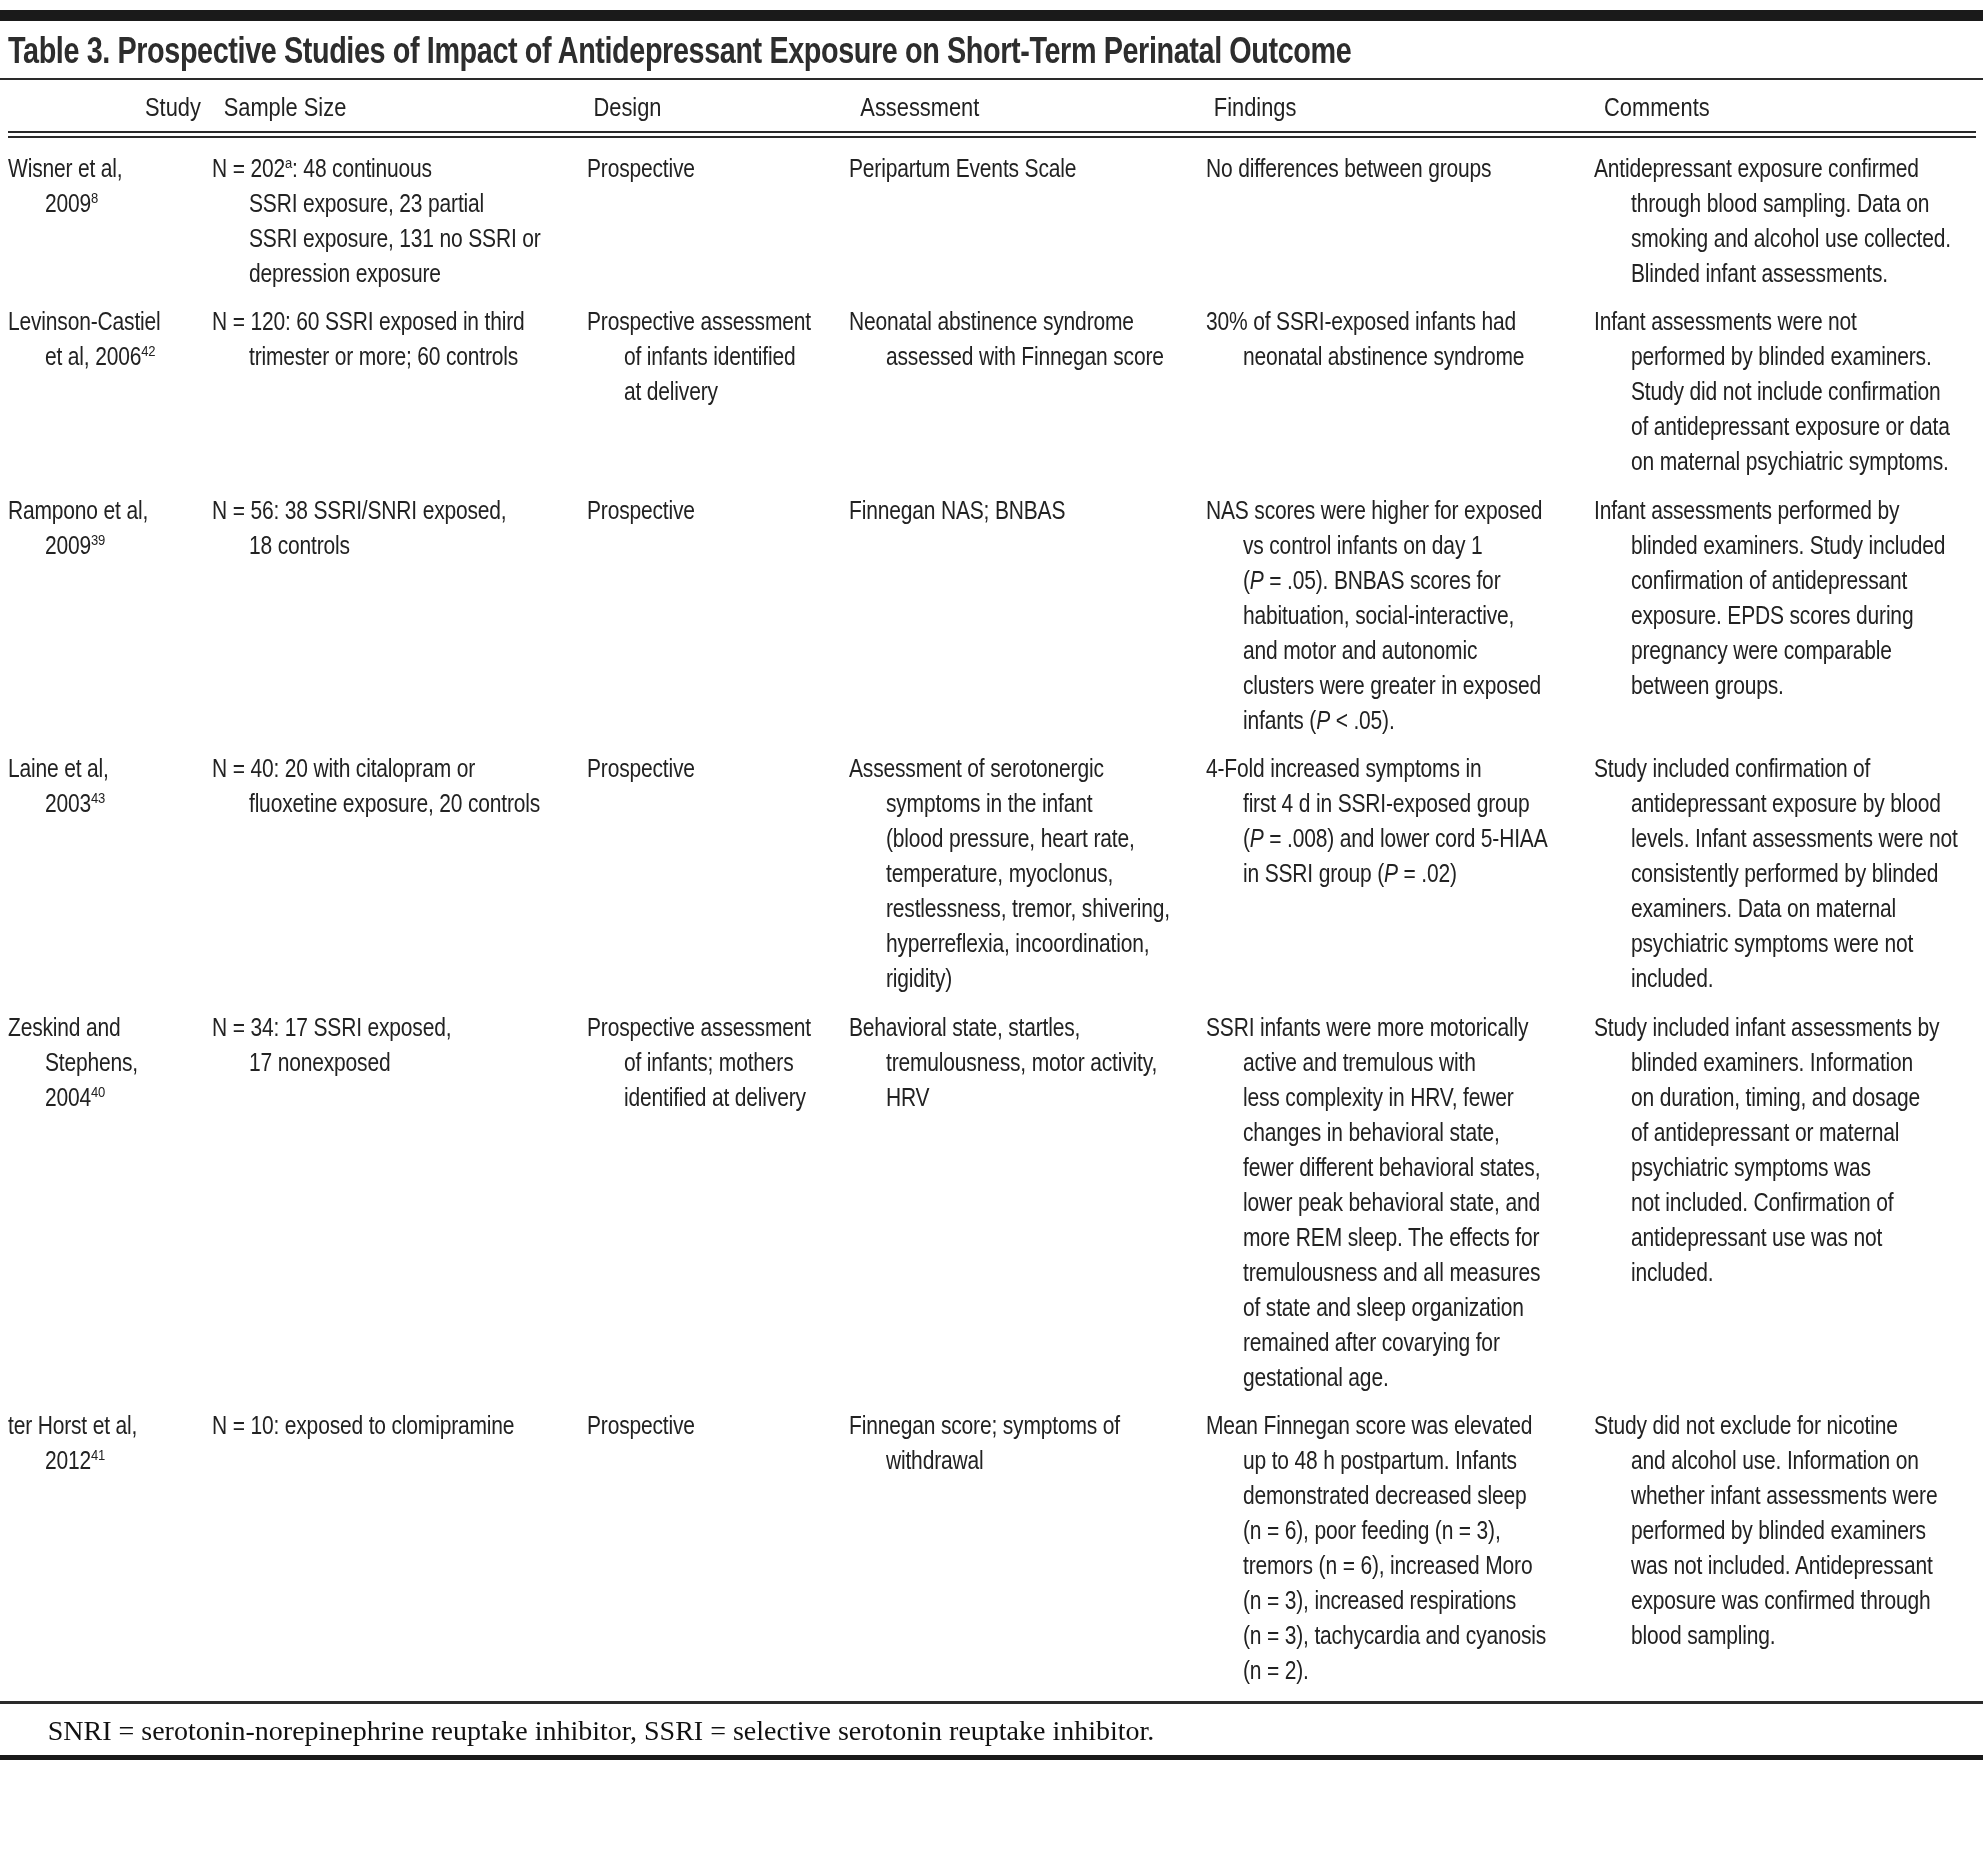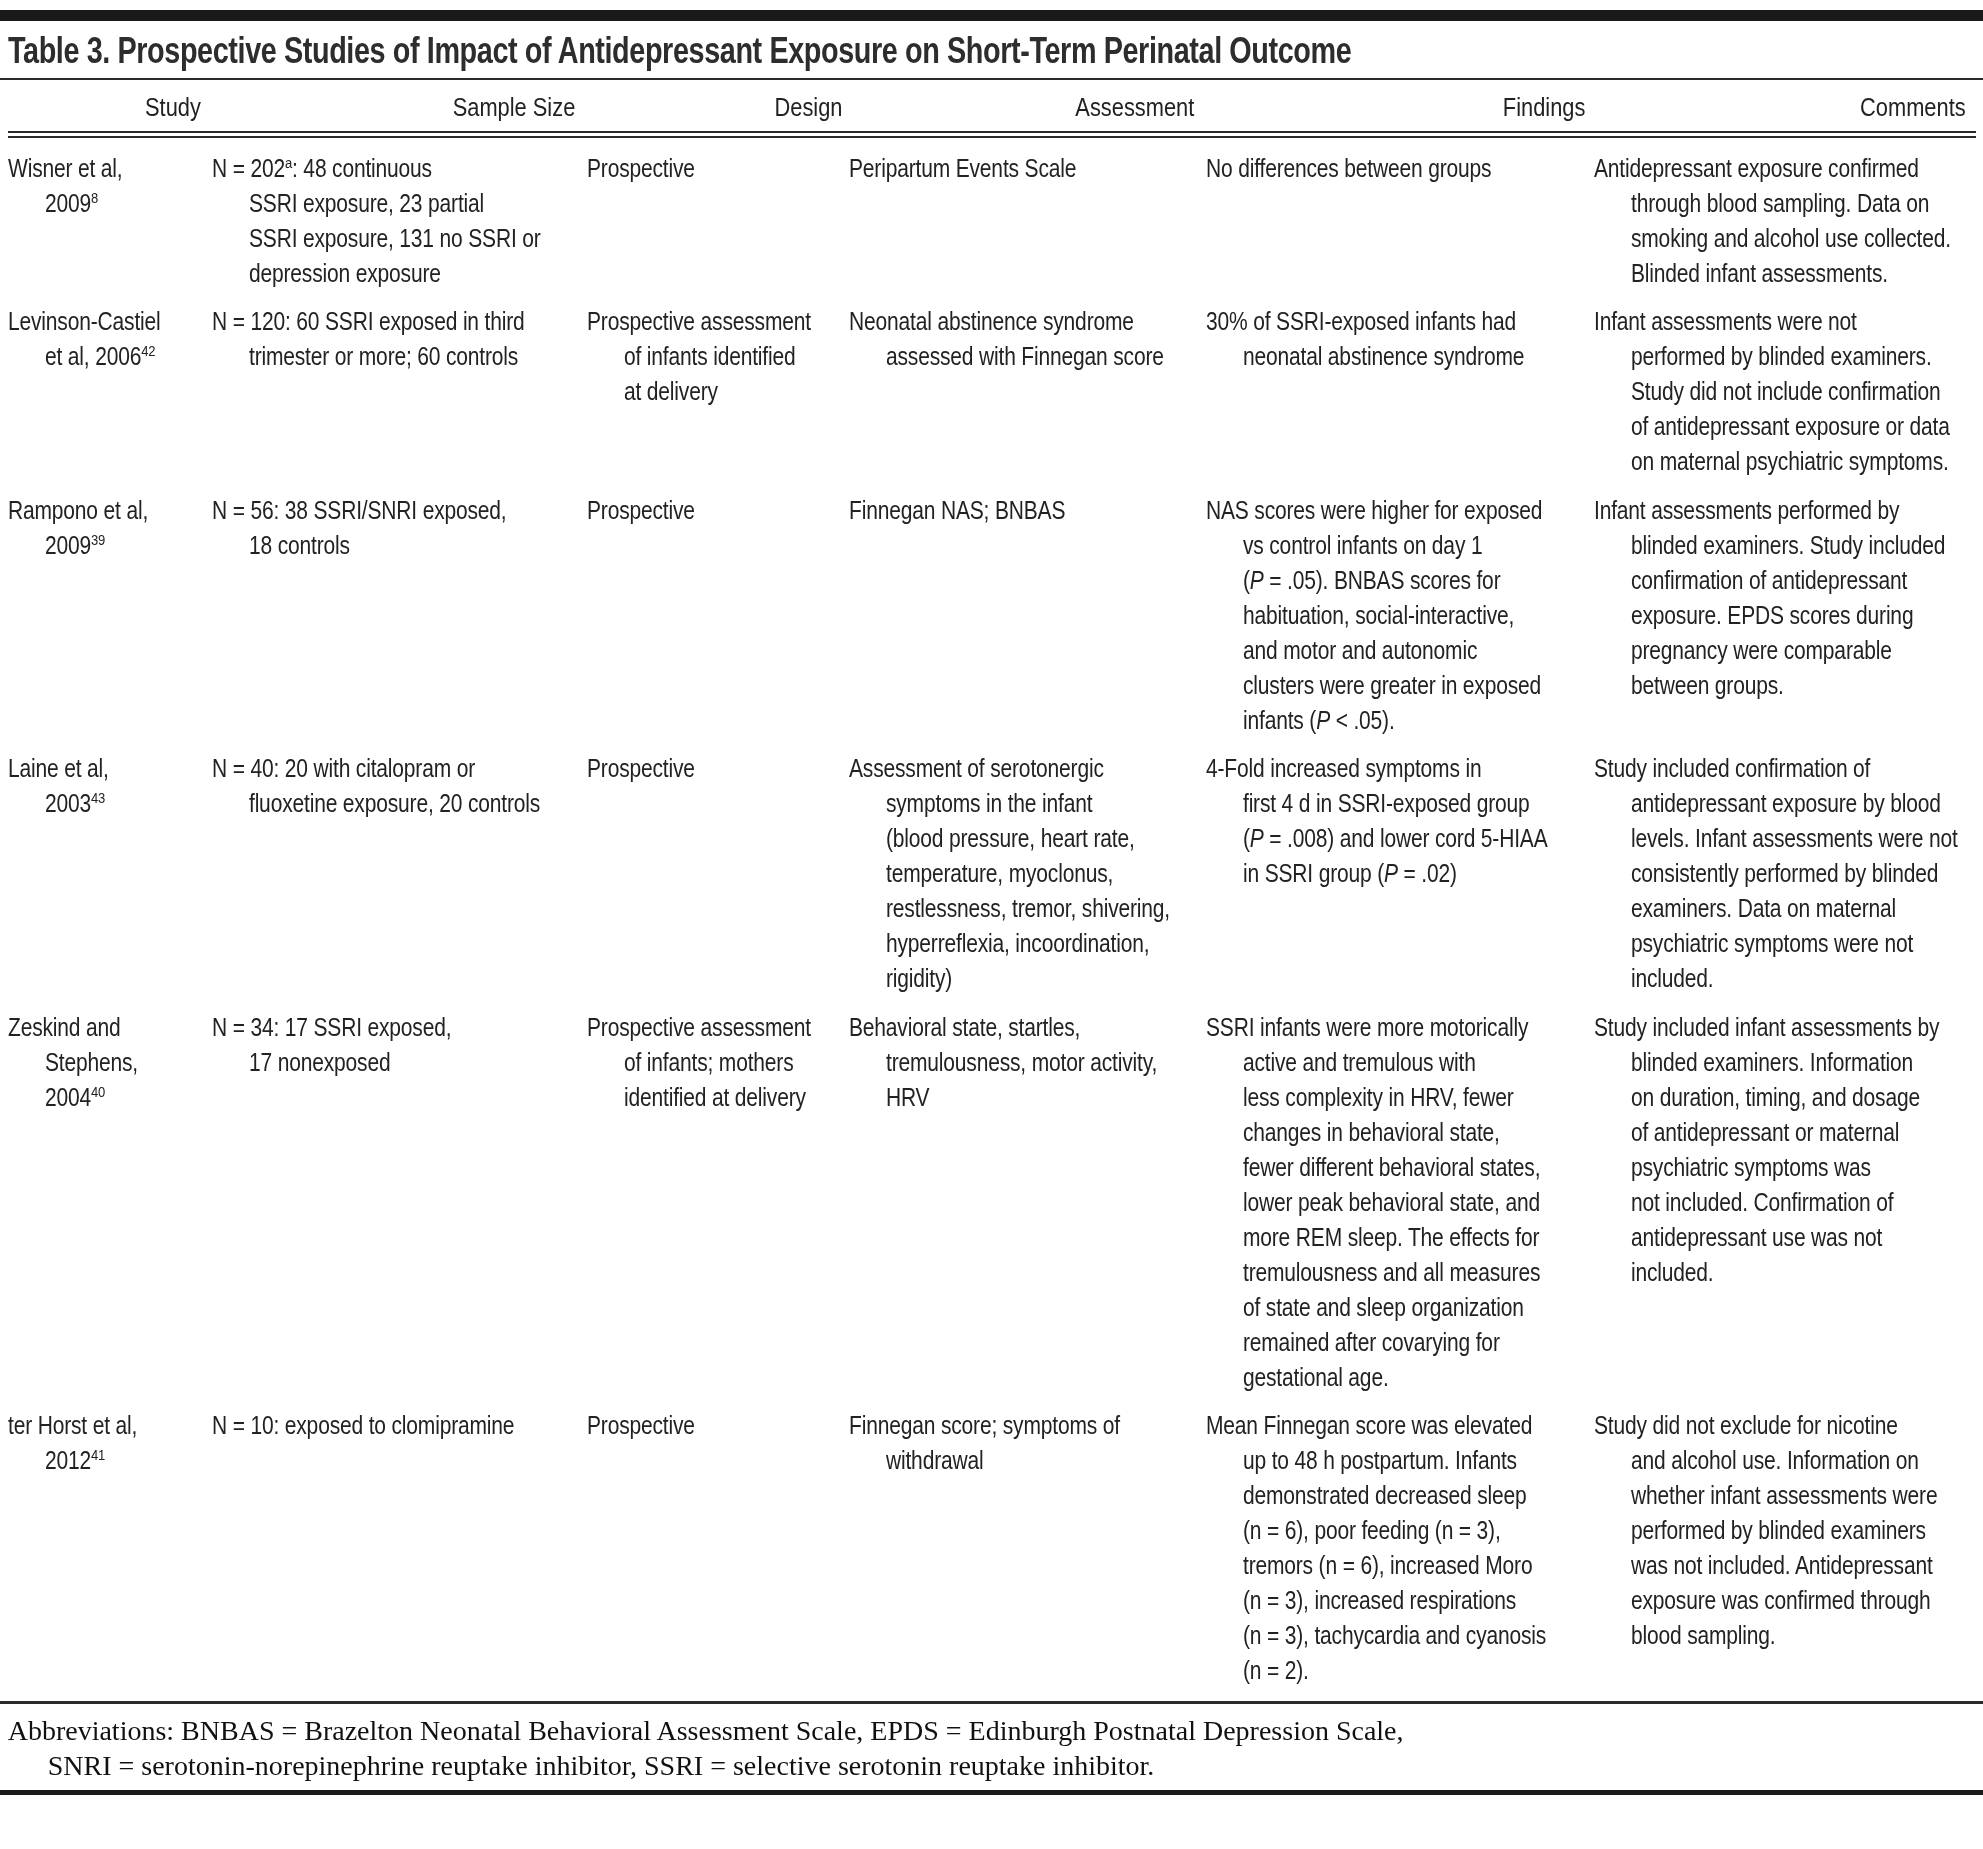--- a/index.html
+++ b/index.html
@@ -18,21 +18,21 @@
   .title-text{
     display:inline-block;
     font-size:36px;font-weight:bold;color:#2d2d2d;
     white-space:nowrap;
     transform:scaleX(0.80);transform-origin:0 50%;
     letter-spacing:-0.5px;
   }
   table{border-collapse:collapse;table-layout:fixed;width:1968px;margin:0 7.7px;}
   th{
     font-size:26px;font-weight:normal;color:#222;
-    text-align:right;vertical-align:bottom;
+    text-align:left;vertical-align:bottom;
     padding:11.5px 0 8.6px 0;
     border-bottom:7.7px double #2a2a2a;
   }
   th.left{text-align:right;}
   th .hdr{display:inline-block;transform:scaleX(0.84);transform-origin:50% 50%;white-space:nowrap;}
   th.left .hdr{transform-origin:0 50%;}
   td{vertical-align:top;padding:0 3.8px 13.4px 0;}
   tbody tr:first-child td{padding-top:12.5px;}
   .line{
     font-size:25px;line-height:35px;color:#222;
@@ -282,18 +282,17 @@
             <div class="line cont">performed by blinded examiners</div>
             <div class="line cont">was not included. Antidepressant</div>
             <div class="line cont">exposure was confirmed through</div>
             <div class="line cont">blood sampling.</div>
           </td>
         </tr>
       </tbody>
   </table>
   <div class="foot-rule"></div>
   <div class="footnotes" id="footnotes">
-      <div class="footnote">Abbreviations: BNBAS = Brazelton Neonatal Behavioral Assessment Scale, EPDS = Edinburgh Postnatal Depression Scale,</div>
       <div class="footnote indent">SNRI = serotonin-norepinephrine reuptake inhibitor, SSRI = selective serotonin reuptake inhibitor.</div>
     </div>
   <div class="bottom-rule"></div>
 </div>
 
 
 </body></html>

